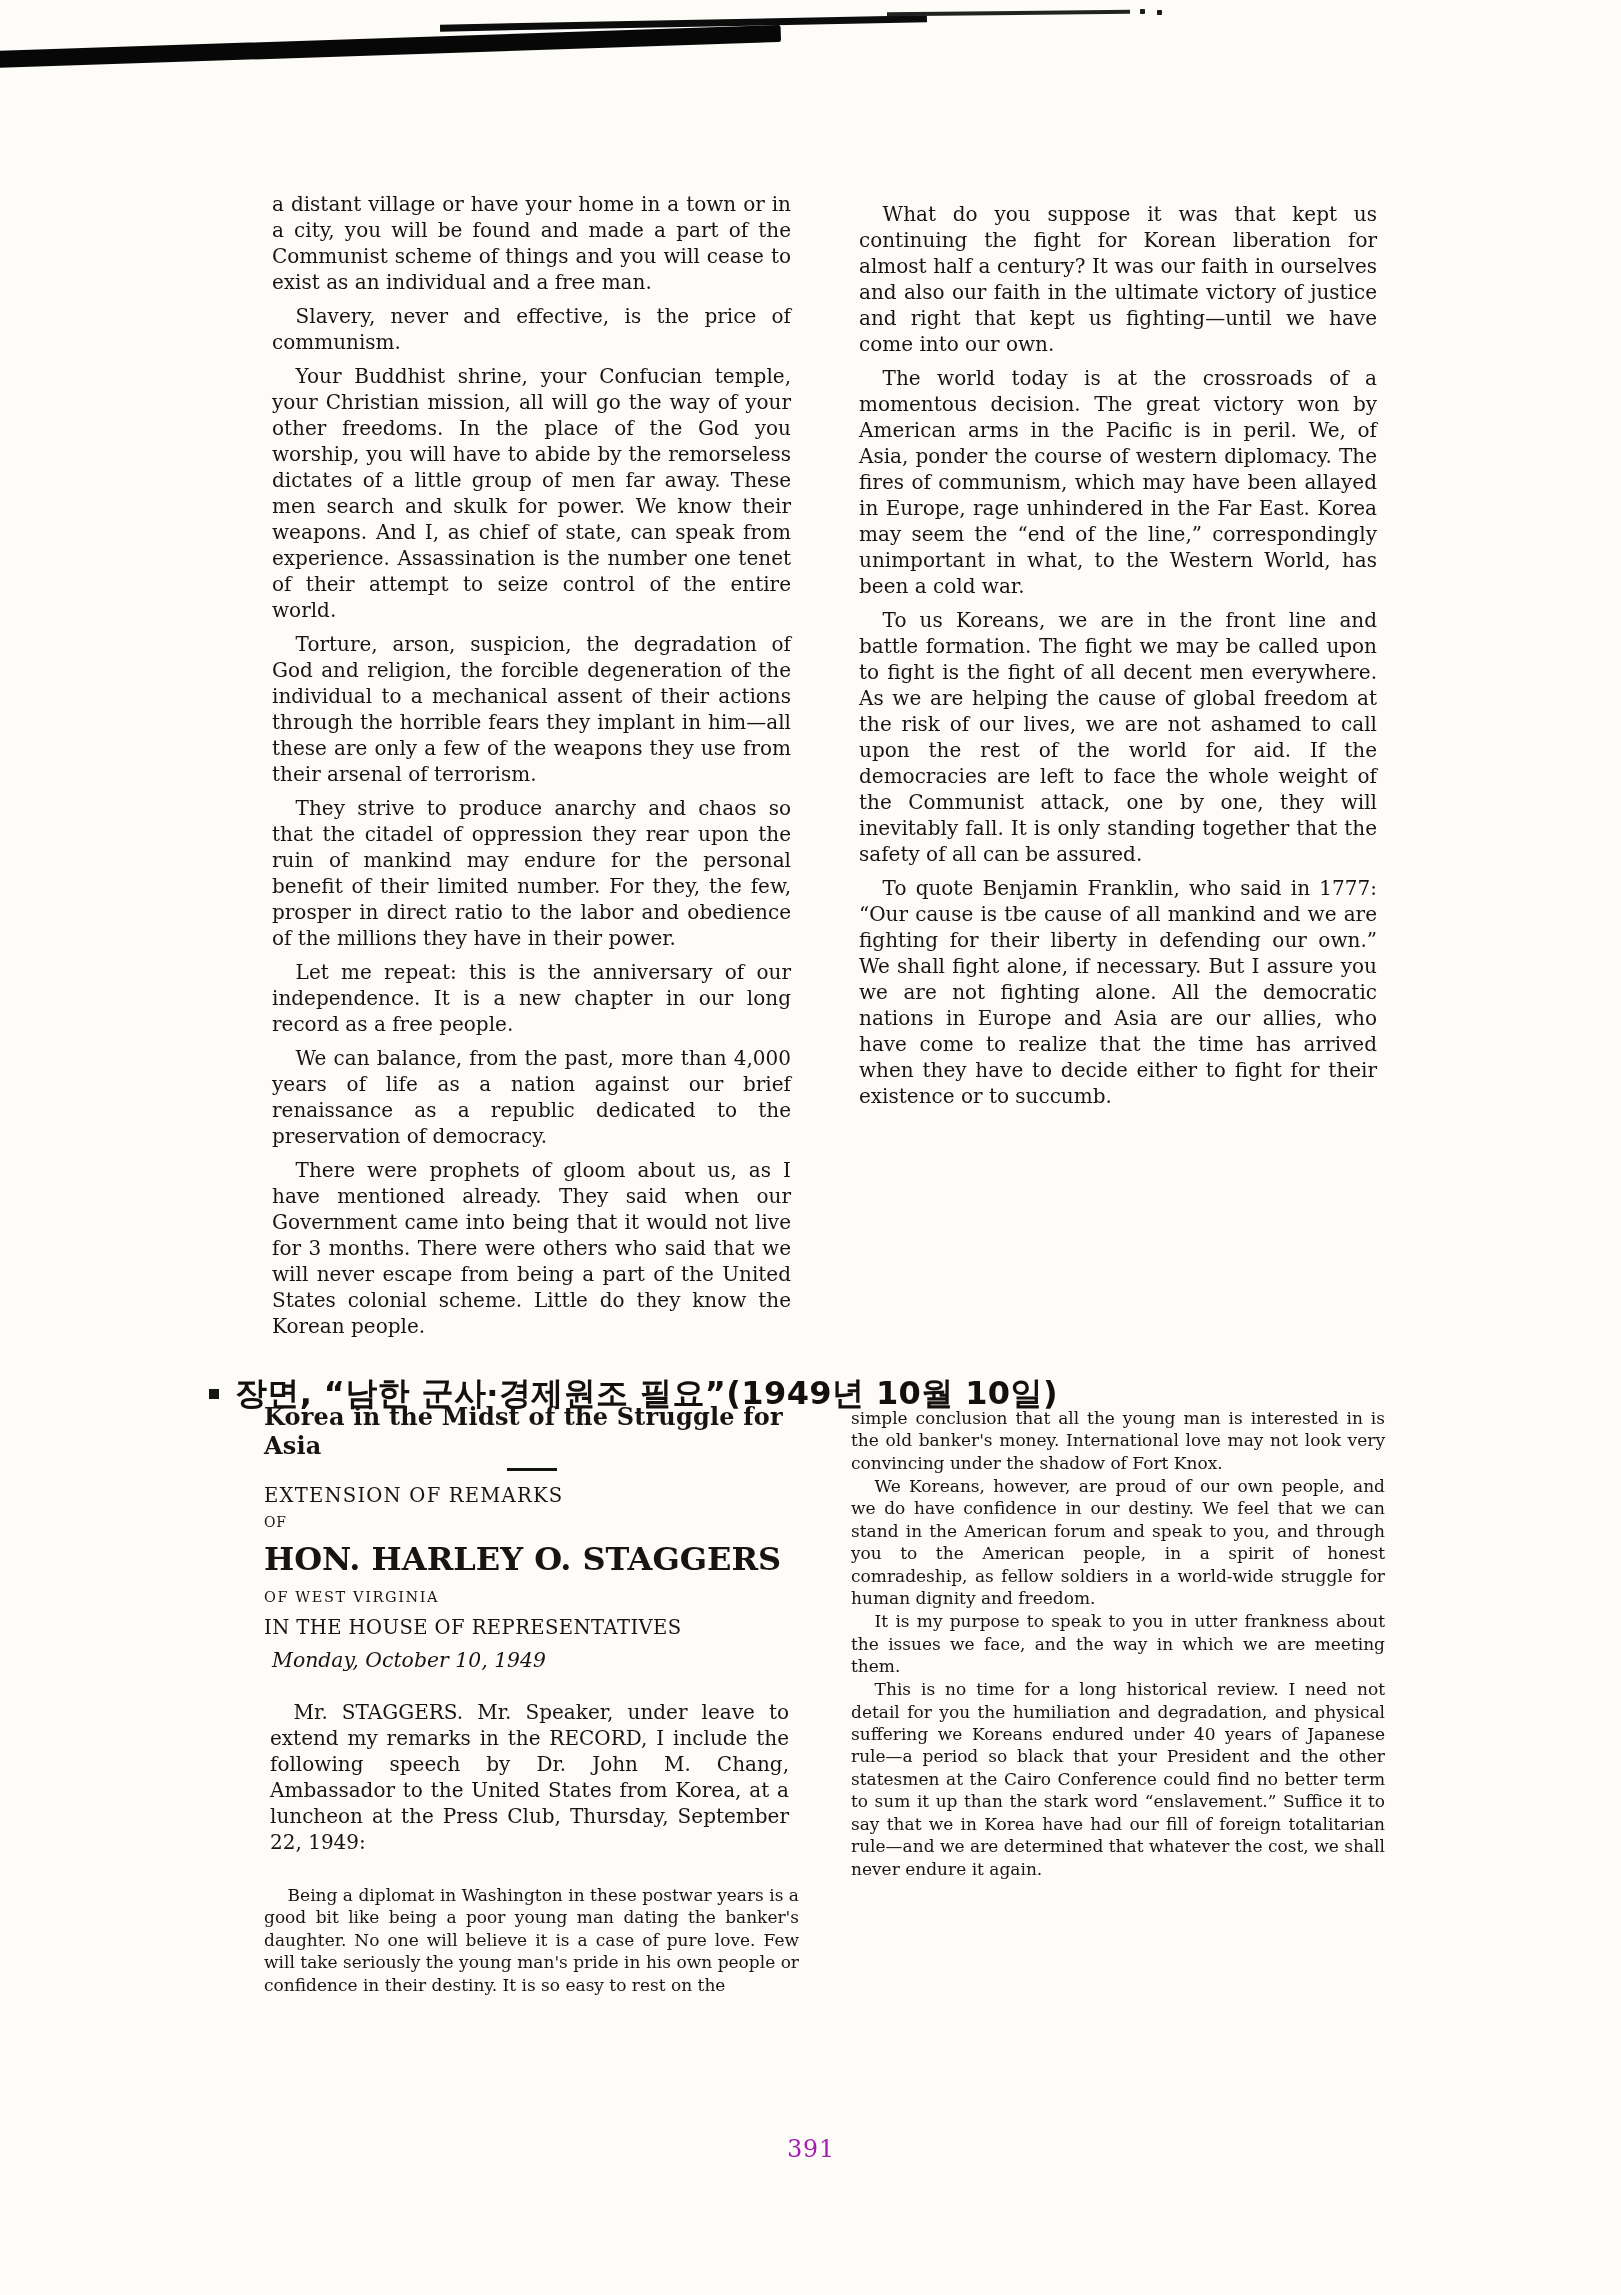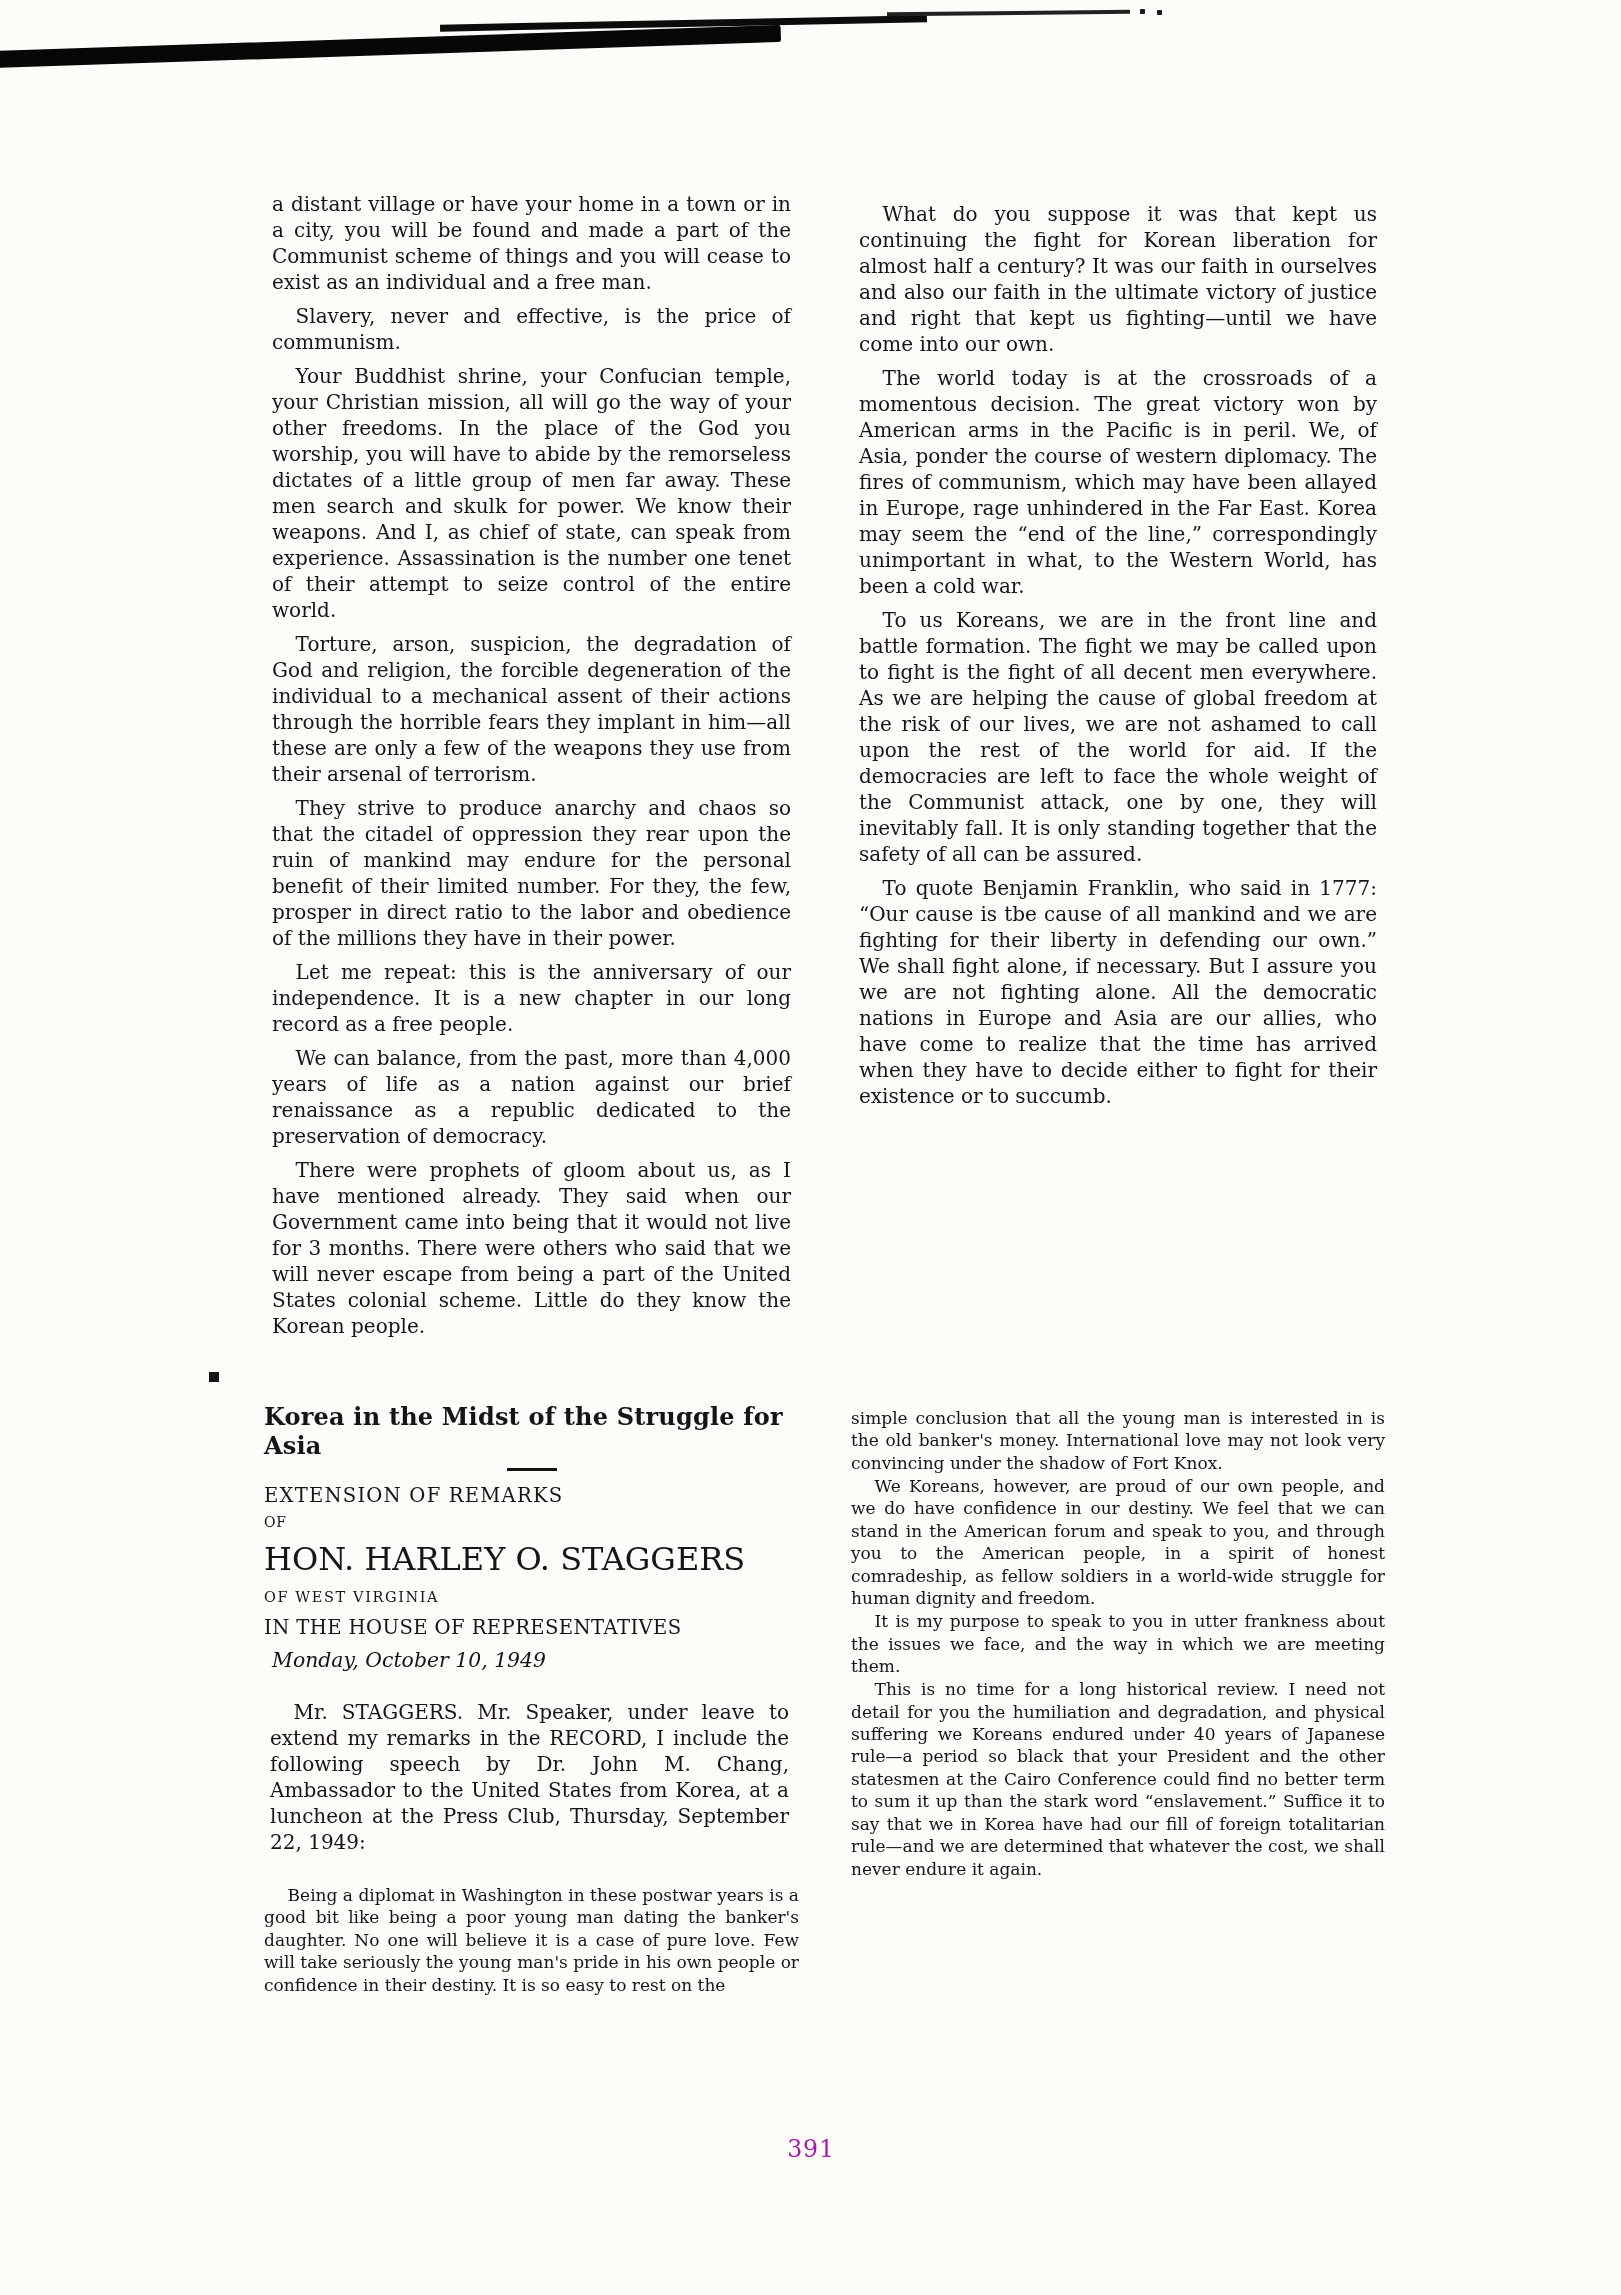--- a/index.html
+++ b/index.html
@@ -48,21 +48,21 @@
     display:inline-block;width:10.2px;height:10.2px;background:#151515;
     margin-right:15.7px;flex:0 0 auto;
   }
 
   
   .section{position:absolute;left:264px;top:1402px;width:535px;text-align:left;}
   .sec-title{font-size:24px;font-weight:700;letter-spacing:0.2px;margin:0 0 7.9px 0;}
   .sec-rule{width:50px;height:3.1px;background:#141414;margin:6.3px auto 12.6px auto;}
   .sec-kicker{font-size:19.6px;letter-spacing:1.2px;margin:0 0 7.9px 0;}
   .sec-of{font-size:14px;letter-spacing:0.8px;margin:0 0 9.4px 0;}
-  .sec-speaker{font-size:32px;font-weight:400;letter-spacing:0px;margin:0 0 11px 0;white-space:nowrap;}
+  .sec-speaker{font-size:32px;font-weight:700;letter-spacing:0px;margin:0 0 11px 0;white-space:nowrap;}
   .sec-state{font-size:14.5px;letter-spacing:1.6px;margin:0 0 11px 0;}
   .sec-chamber{font-size:19.6px;letter-spacing:0.4px;margin:0 0 9.4px 0;}
   .sec-date{font-size:20.4px;font-style:italic;margin:8px;}
 
   .remarks{left:262px;top:1691px;width:535px;font-size:20px;line-height:26px;}
   .speech-left{left:264px;top:1884px;width:535px;font-size:17px;line-height:22.4px;}
   .col-right-bottom{left:851px;top:1407px;width:534px;font-size:17px;line-height:22.4px;}
   .speech-left p, .col-right-bottom p{margin:0 0 0.8px 0;}
 
   .page-number{
@@ -94,20 +94,21 @@
 
   <div class="col col-right-top">
     <p>What do you suppose it was that kept us continuing the fight for Korean liberation for almost half a century?  It was our faith in ourselves and also our faith in the ultimate victory of justice and right that kept us fighting—until we have come into our own.</p>
     <p>The world today is at the crossroads of a momentous decision.  The great victory won by American arms in the Pacific is in peril. We, of Asia, ponder the course of western diplomacy.  The fires of communism, which may have been allayed in Europe, rage unhindered in the Far East.  Korea may seem the “end of the line,” correspondingly unimportant in what, to the Western World, has been a cold war.</p>
     <p>To us Koreans, we are in the front line and battle formation.  The fight we may be called upon to fight is the fight of all decent men everywhere.  As we are helping the cause of global freedom at the risk of our lives, we are not ashamed to call upon the rest of the world for aid.  If the democracies are left to face the whole weight of the Communist attack, one by one, they will inevitably fall. It is only standing together that the safety of all can be assured.</p>
     <p>To quote Benjamin Franklin, who said in 1777: “Our cause is tbe cause of all mankind and we are fighting for their liberty in defending our own.”  We shall fight alone, if necessary.  But I assure you we are not fighting alone.  All the democratic nations in Europe and Asia are our allies, who have come to realize that the time has arrived when they have to decide either to fight for their existence or to succumb.</p>
   </div>
 
   <div class="kr-heading">
     <span class="kr-bullet"></span>
+    <span>장면, “남한 군사·경제원조 필요”(1949년 10월 10일)</span>
   </div>
 
   <div class="section">
     <div class="sec-title">Korea in the Midst of the Struggle for Asia</div>
     <div class="sec-rule"></div>
     <div class="sec-kicker">EXTENSION OF REMARKS</div>
     <div class="sec-of">OF</div>
     <div class="sec-speaker">HON. HARLEY O. STAGGERS</div>
     <div class="sec-state">OF WEST VIRGINIA</div>
     <div class="sec-chamber">IN THE HOUSE OF REPRESENTATIVES</div>

